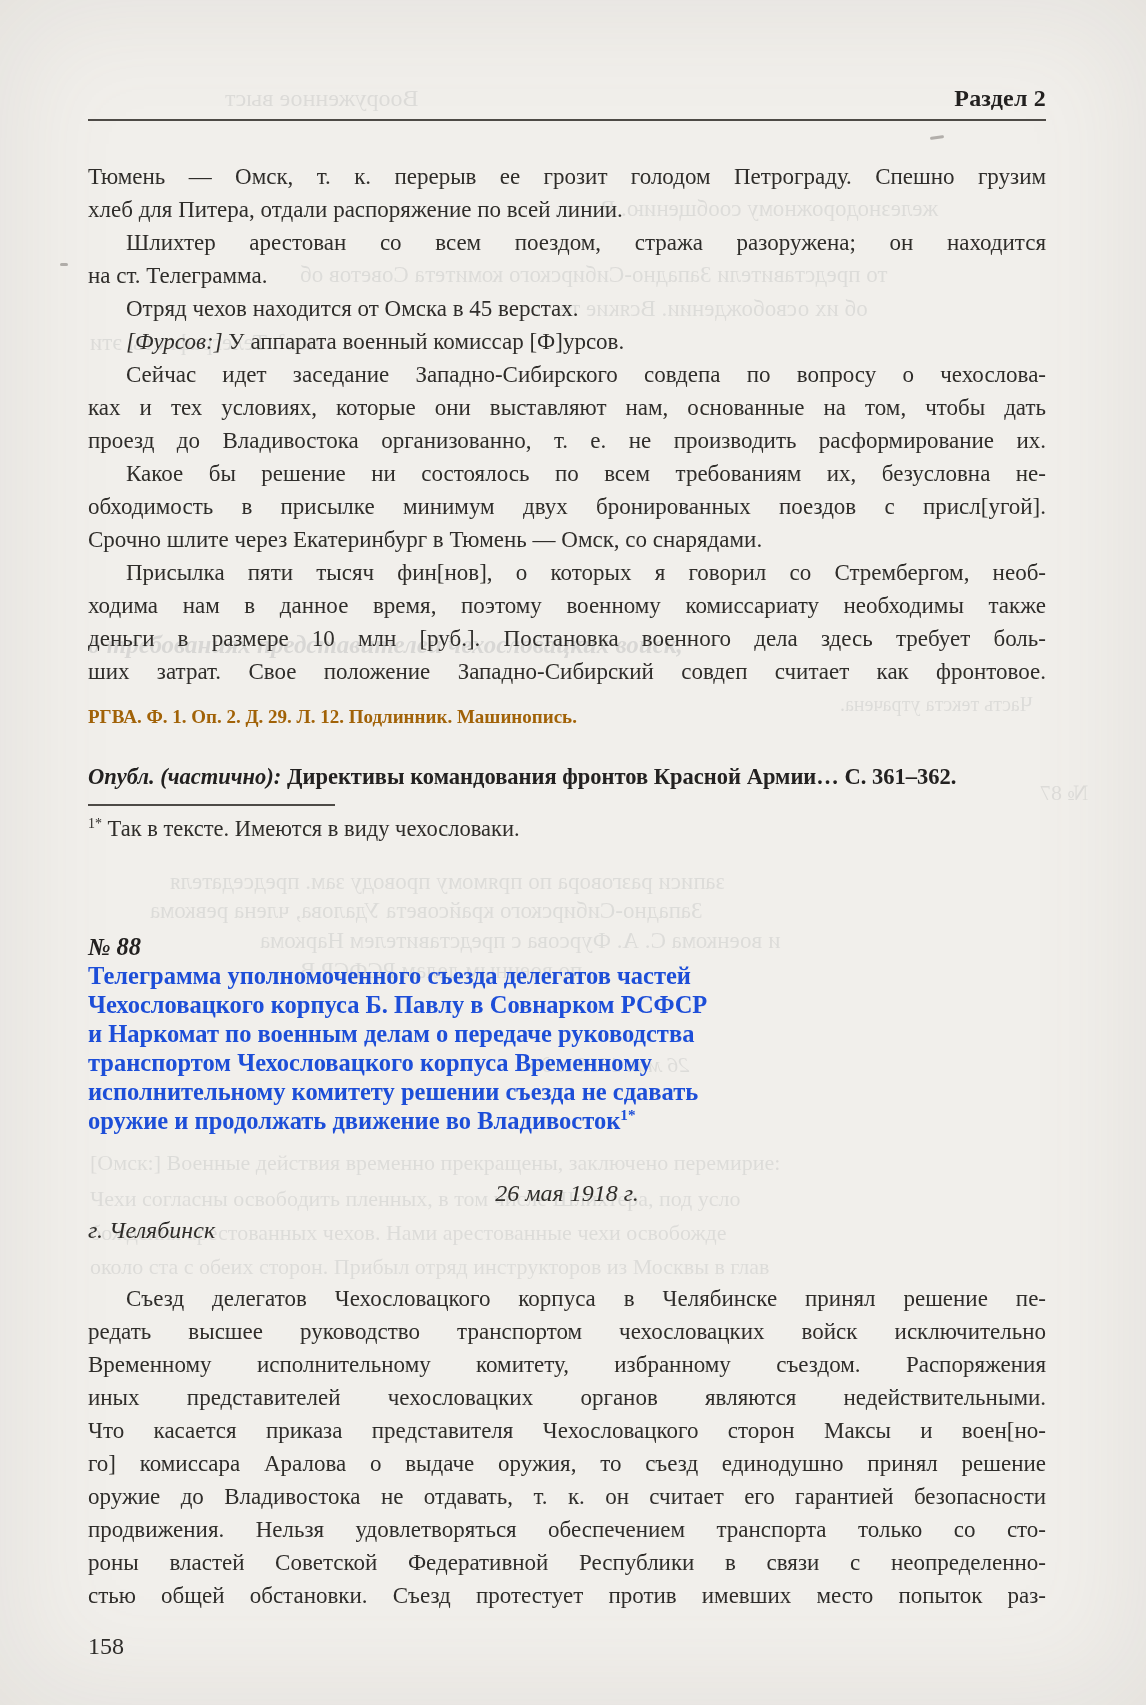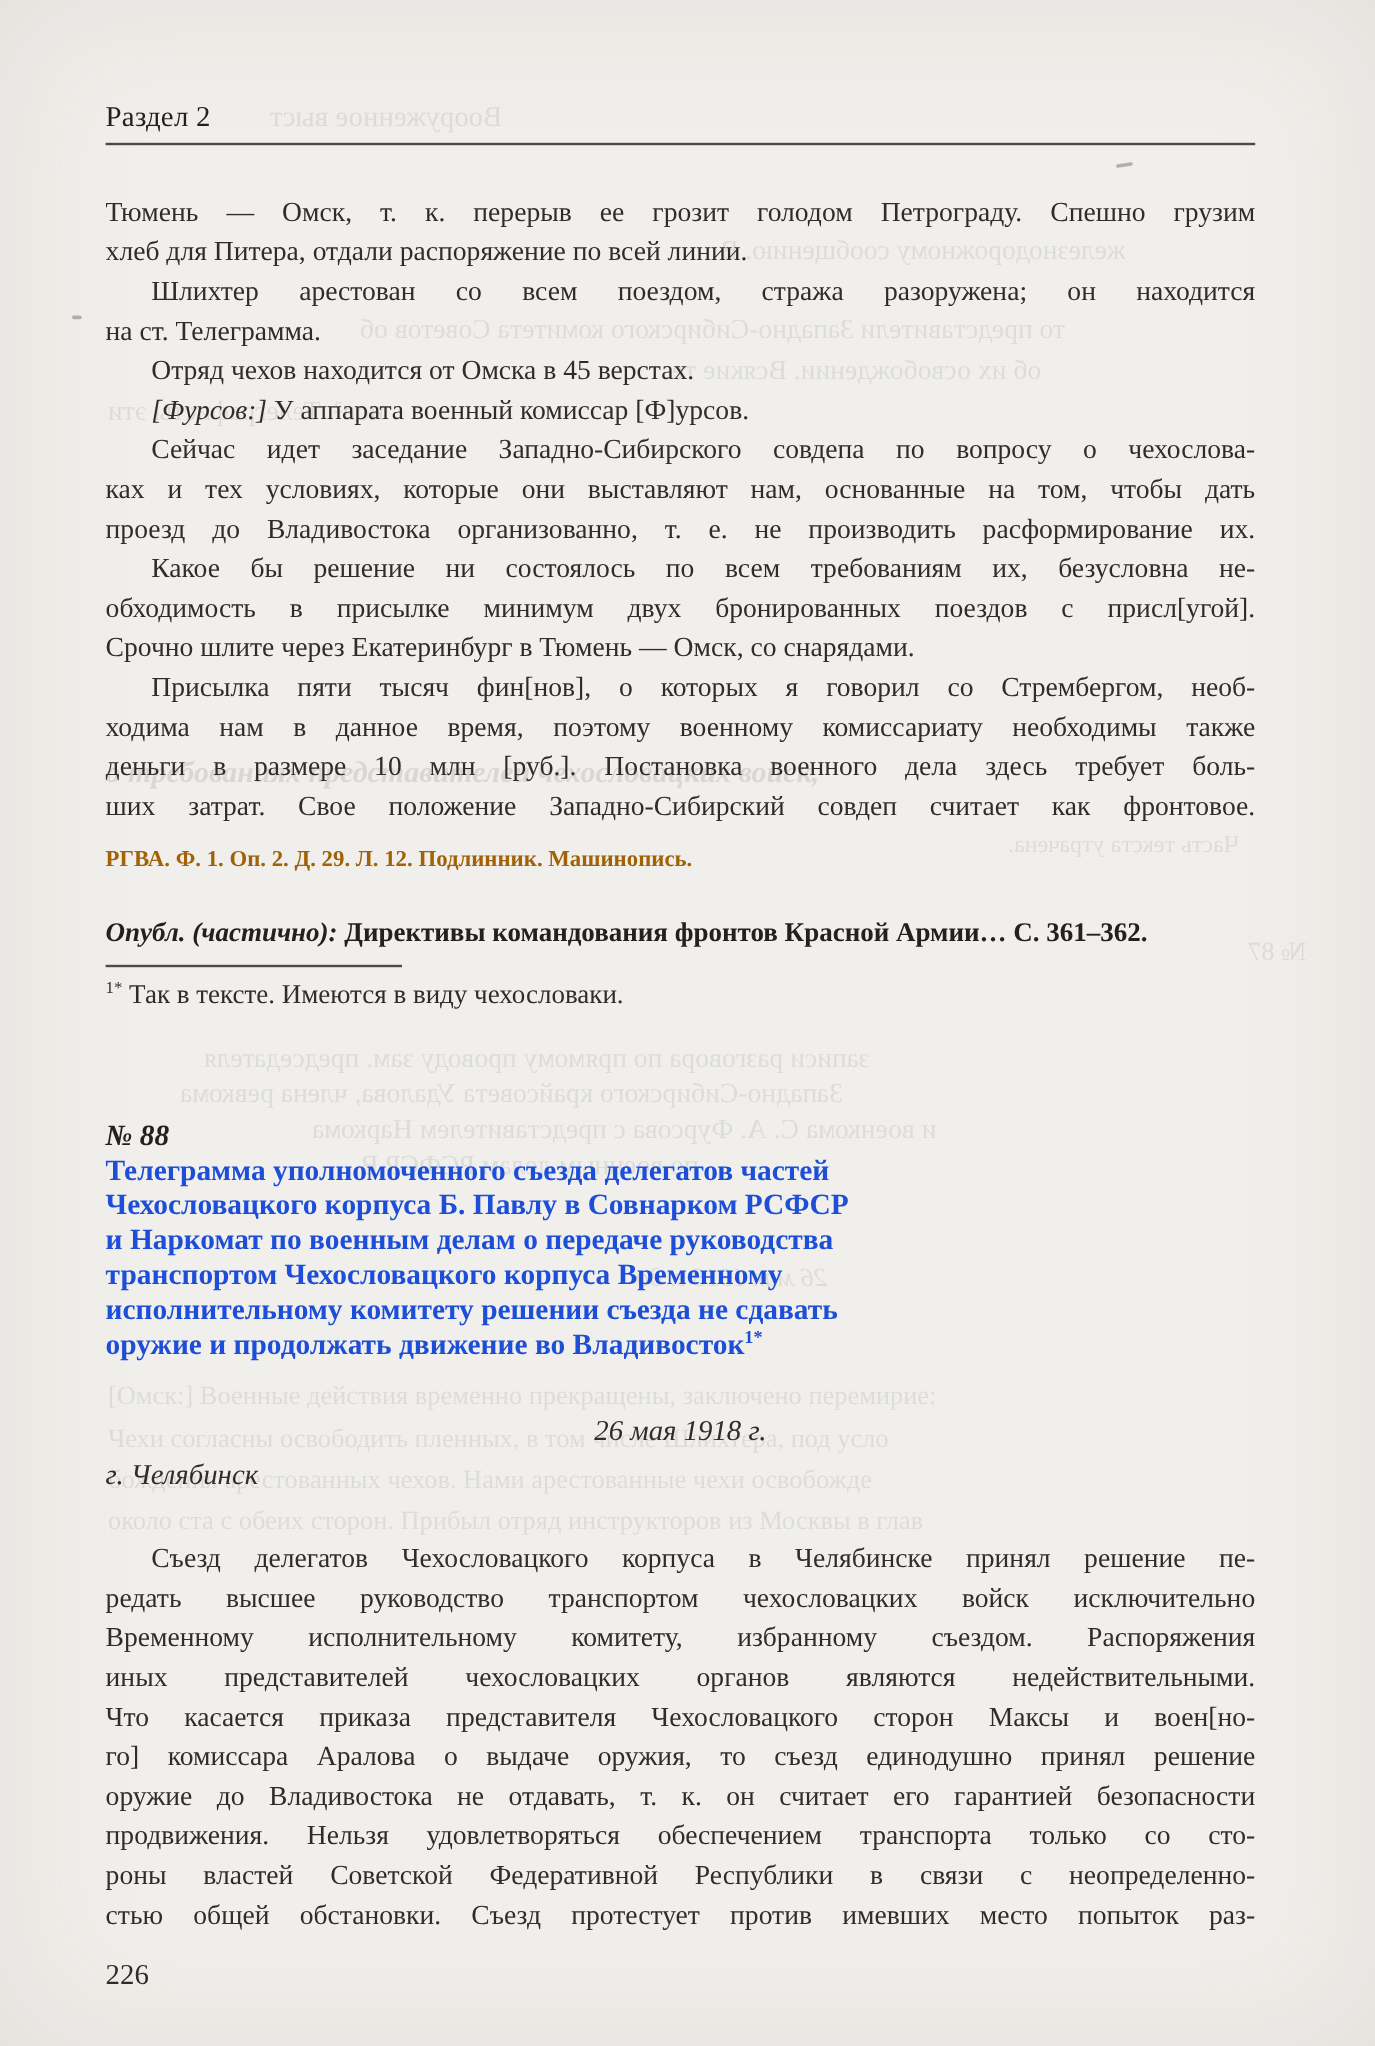--- a/index.html
+++ b/index.html
@@ -25,22 +25,22 @@
     filter:blur(0.4px);
   }
   .bleed-frag.mirror { transform:scaleX(-1); }
   .bleed-frag.bold { font-weight:bold; opacity:0.16;font-style:italic; }
   .bleed-frag.italic { font-style:italic; }
   .speck { position:absolute; background:rgba(60,55,50,0.35); border-radius:2px; }
   
   .content { position:absolute; left:88px; top:0; width:958px; }
   .section-header {
     margin-top:85px;
-    font-size:24px; font-weight:normal; line-height:27px;
-    color:#232120; letter-spacing:0.2px;
+    font-size:24px; font-weight:bold; line-height:27px;
+    color:#232120; letter-spacing:0.2px;text-align:right;
   }
   .header-rule { margin-top:7px; border:0; border-top:2px solid #4d4a46; height:0; }
   .doc-body { margin-top:39px; }
   .line {
     font-size:23px; line-height:33px; height:33px;
     overflow:hidden; color:#2f2d2a;
   }
   .line.just { text-align:justify; text-align-last:justify; }
   .line.ind  { text-indent:38px; }
   .italic-lead { font-style:italic; }
@@ -163,16 +163,16 @@
         <div class="line just">Временному исполнительному комитету, избранному съездом. Распоряжения</div>
         <div class="line just">иных представителей чехословацких органов являются недействительными.</div>
         <div class="line just">Что касается приказа представителя Чехословацкого сторон Максы и воен[но-</div>
         <div class="line just">го] комиссара Аралова о выдаче оружия, то съезд единодушно принял решение</div>
         <div class="line just">оружие до Владивостока не отдавать, т. к. он считает его гарантией безопасности</div>
         <div class="line just">продвижения. Нельзя удовлетворяться обеспечением транспорта только со сто-</div>
         <div class="line just">роны властей Советской Федеративной Республики в связи с неопределенно-</div>
         <div class="line just">стью общей обстановки. Съезд протестует против имевших место попыток раз-</div>
       </div>
 
-    <div class="page-number">226</div>
+    <div class="page-number">158</div>
 
   </div>
 </div>
 
 </body></html>

